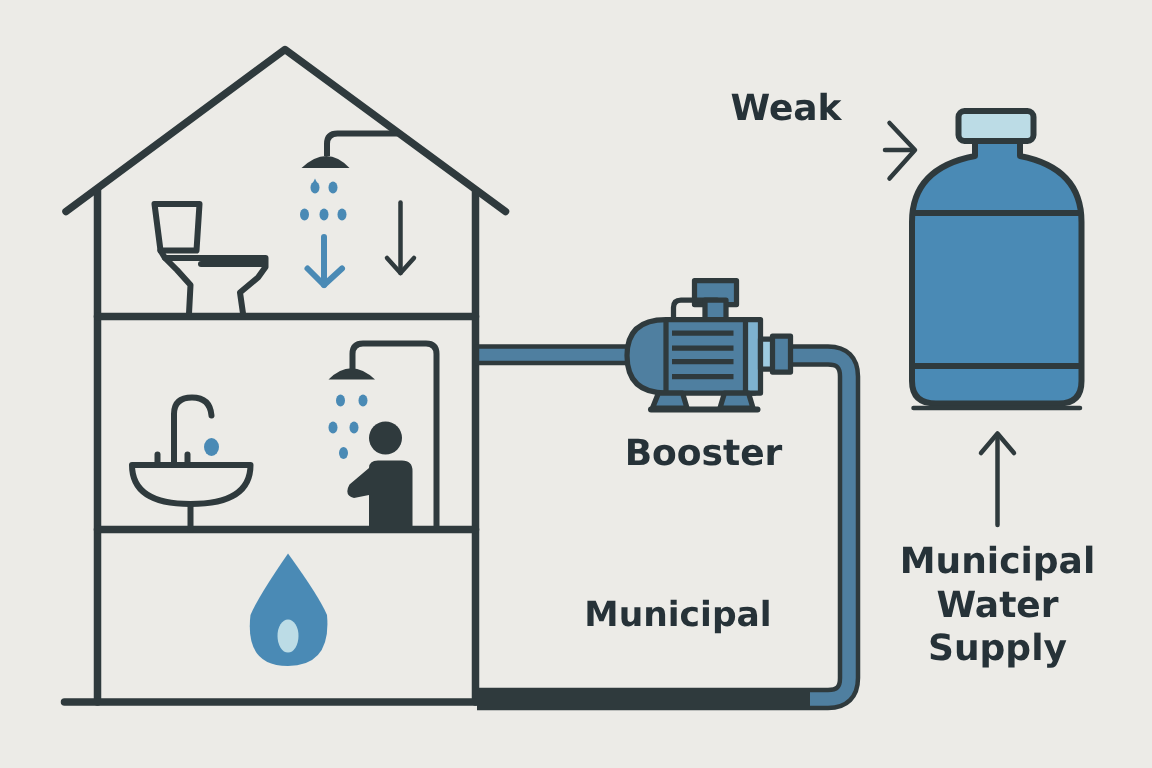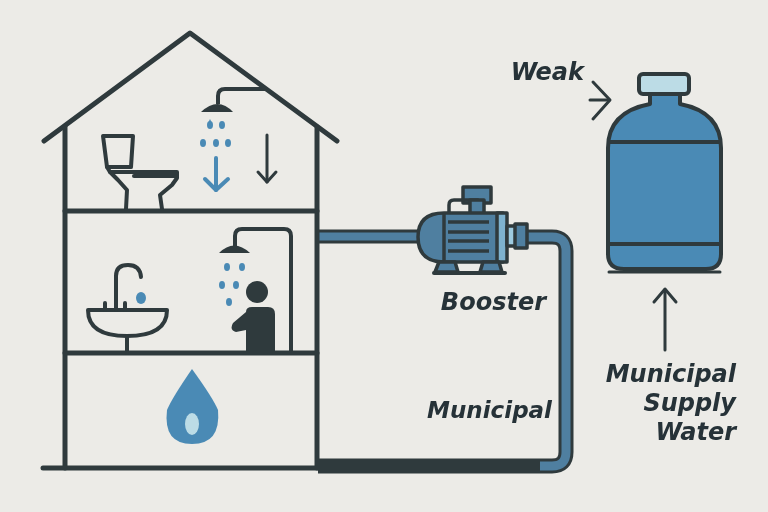--- a/index.html
+++ b/index.html
@@ -1,18 +1,18 @@
 <!DOCTYPE html>
 <html><head>
 <meta charset="utf-8">
 <style>
   html, body { margin: 0; padding: 0; }
   body { width: 768px; height: 512px; background: #ecebe7; overflow: hidden; position: relative; font-family: "DejaVu Sans", sans-serif; }
   svg { position: absolute; left: 0; top: 0; }
-  .lbl { position: absolute; color: #263238; font-weight: 600; text-align: right; line-height: 1.2; font-size: 24px; font-family: "DejaVu Sans", sans-serif; font-style: italic; }
+  .lbl { position: absolute; color: #263238; font-weight: 600; text-align: center; line-height: 1.2; font-size: 24px; font-family: "DejaVu Sans", sans-serif; }
 </style>
 </head>
 <body>
 
 <svg width="768" height="512" viewBox="0 0 768 512">
 
   <g fill="none" stroke="#2f3a3d" stroke-width="5" stroke-linecap="round" stroke-linejoin="round">
     <polyline points="44,141 190,33 337,141"></polyline>
     <line x1="65" y1="127" x2="65" y2="468"></line>
     <line x1="317" y1="127" x2="317" y2="468"></line>
@@ -118,29 +118,29 @@
   <g fill="none" stroke="#2f3a3d" stroke-width="3" stroke-linecap="round" stroke-linejoin="round">
     <line x1="590" y1="100" x2="608" y2="100"></line>
     <polyline points="593,82 610,100 593,119"></polyline>
   </g>
   <g fill="none" stroke="#2f3a3d" stroke-width="3" stroke-linecap="round" stroke-linejoin="round">
     <line x1="665" y1="290" x2="665" y2="350"></line>
     <polyline points="654,302 665,289 676,302"></polyline>
   </g>
 </svg>
 
-<div class="lbl" style="left:416px; top:288px; width:130px;">
+<div class="lbl" style="left:404px; top:288px; width:130px;">
   <div>Booster</div>
 </div>
 
 <div class="lbl" style="left:352px; top:397px; width:200px; font-size:23px;">
   <div>Municipal</div>
 </div>
 
 <div class="lbl" style="left:464px; top:58px; width:120px;">
   <div>Weak</div>
 </div>
 
 <div class="lbl" style="left:594px; top:360px; width:142px;">
   <div>Municipal</div>
+  <div>Water</div>
   <div>Supply</div>
-  <div>Water</div>
 </div>
 
 </body></html>

